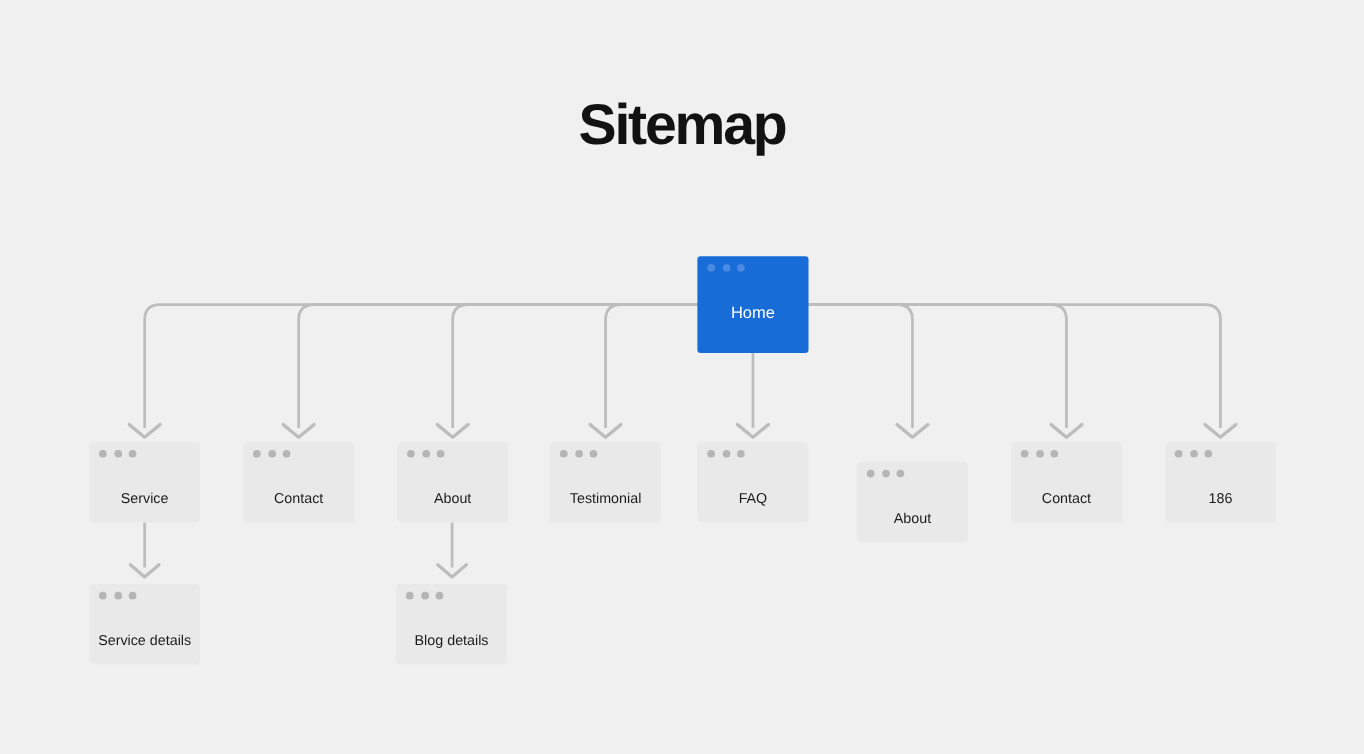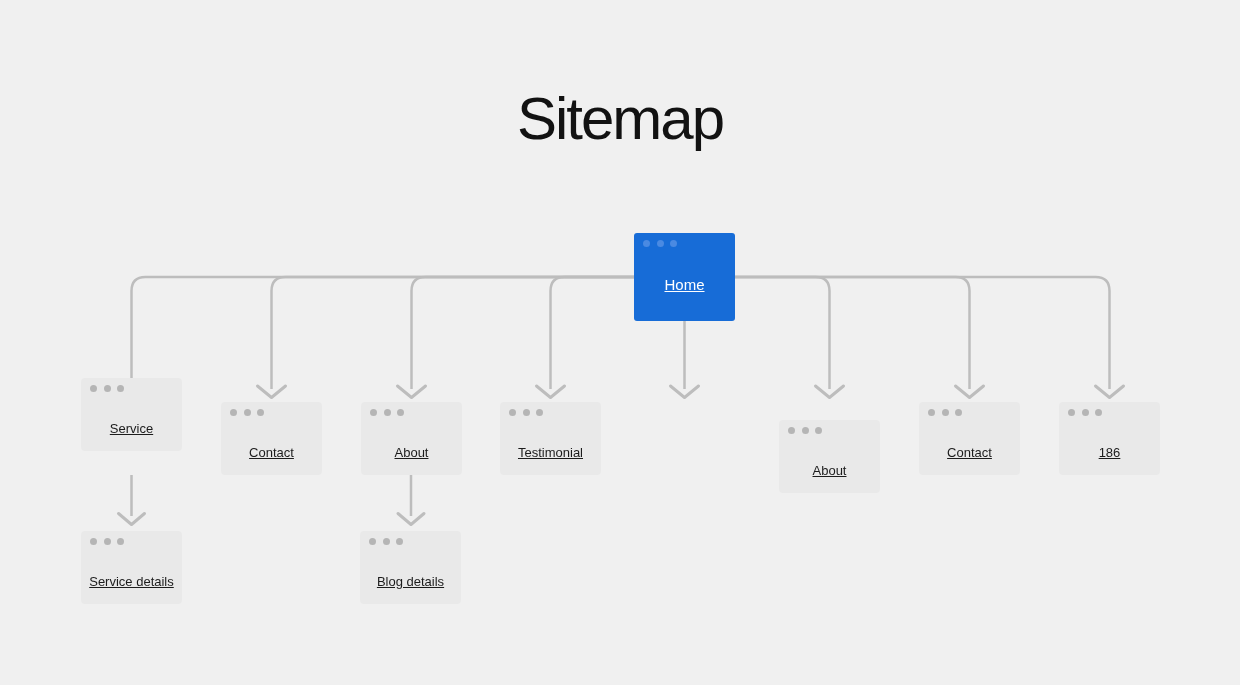--- a/index.html
+++ b/index.html
@@ -16,41 +16,40 @@
   *{margin:0;padding:0;box-sizing:border-box;}
   html,body{width:1240px;height:685px;overflow:hidden;}
   body{
     background:var(--background);
     font-family:"Liberation Sans","DejaVu Sans",sans-serif;
   }
   .stage{position:relative;width:1240px;height:685px;background:var(--background);}
   .page-title{
     position:absolute;top:84px;left:0;width:100%;
     text-align:center;
-    font-size:60px;font-weight:400;letter-spacing:-2px;
+    font-size:52px;font-weight:700;letter-spacing:-2px;
     color:var(--title-text);
   }
   svg.connectors{position:absolute;left:0;top:0;width:1240px;height:685px;}
   svg.connectors path{fill:none;stroke:var(--connector);}
   svg.connectors .line{stroke-width:2.5px;}
   svg.connectors .head{stroke-width:3px;stroke-linecap:round;stroke-linejoin:round;}
   .node{
     position:absolute;
     background:var(--node-fill);
     border-radius:4px;
   }
   .node .dots{position:absolute;top:7px;left:9px;display:flex;gap:6.5px;}
   .node .dots i{display:block;width:7px;height:7px;border-radius:50%;background:var(--node-dot);}
   .node .label{
     position:absolute;left:0;right:0;top:43px;
     text-align:center;
     font-size:13px;line-height:15px;
     color:var(--node-text);
     white-space:nowrap;
-    text-decoration:underline;
   }
   .node.root{background:var(--root-fill);border-radius:3px;}
   .node.root .dots i{background:var(--root-dot);}
   .node.root .label{color:var(--root-text);font-size:15px;line-height:17px;}
 </style>
 </head>
 <body>
 
 <div class="stage">
 
@@ -86,21 +85,21 @@
 
   <div class="node root" style="left:634px;top:233px;width:101px;height:88px">
     <div class="dots">
         <i></i>
         <i></i>
         <i></i>
       </div>
     <div class="label">Home</div>
   </div>
 
-  <div class="node" style="left:81px;top:378px;width:101px;height:73px">
+  <div class="node" style="left:81px;top:402px;width:101px;height:73px">
     <div class="dots">
         <i></i>
         <i></i>
         <i></i>
       </div>
     <div class="label">Service</div>
   </div>
   <div class="node" style="left:221px;top:402px;width:101px;height:73px">
     <div class="dots">
         <i></i>
@@ -117,20 +116,28 @@
       </div>
     <div class="label">About</div>
   </div>
   <div class="node" style="left:500px;top:402px;width:101px;height:73px">
     <div class="dots">
         <i></i>
         <i></i>
         <i></i>
       </div>
     <div class="label">Testimonial</div>
+  </div>
+  <div class="node" style="left:634px;top:402px;width:101px;height:73px">
+    <div class="dots">
+        <i></i>
+        <i></i>
+        <i></i>
+      </div>
+    <div class="label">FAQ</div>
   </div>
   <div class="node" style="left:779px;top:420px;width:101px;height:73px">
     <div class="dots">
         <i></i>
         <i></i>
         <i></i>
       </div>
     <div class="label">About</div>
   </div>
   <div class="node" style="left:919px;top:402px;width:101px;height:73px">

